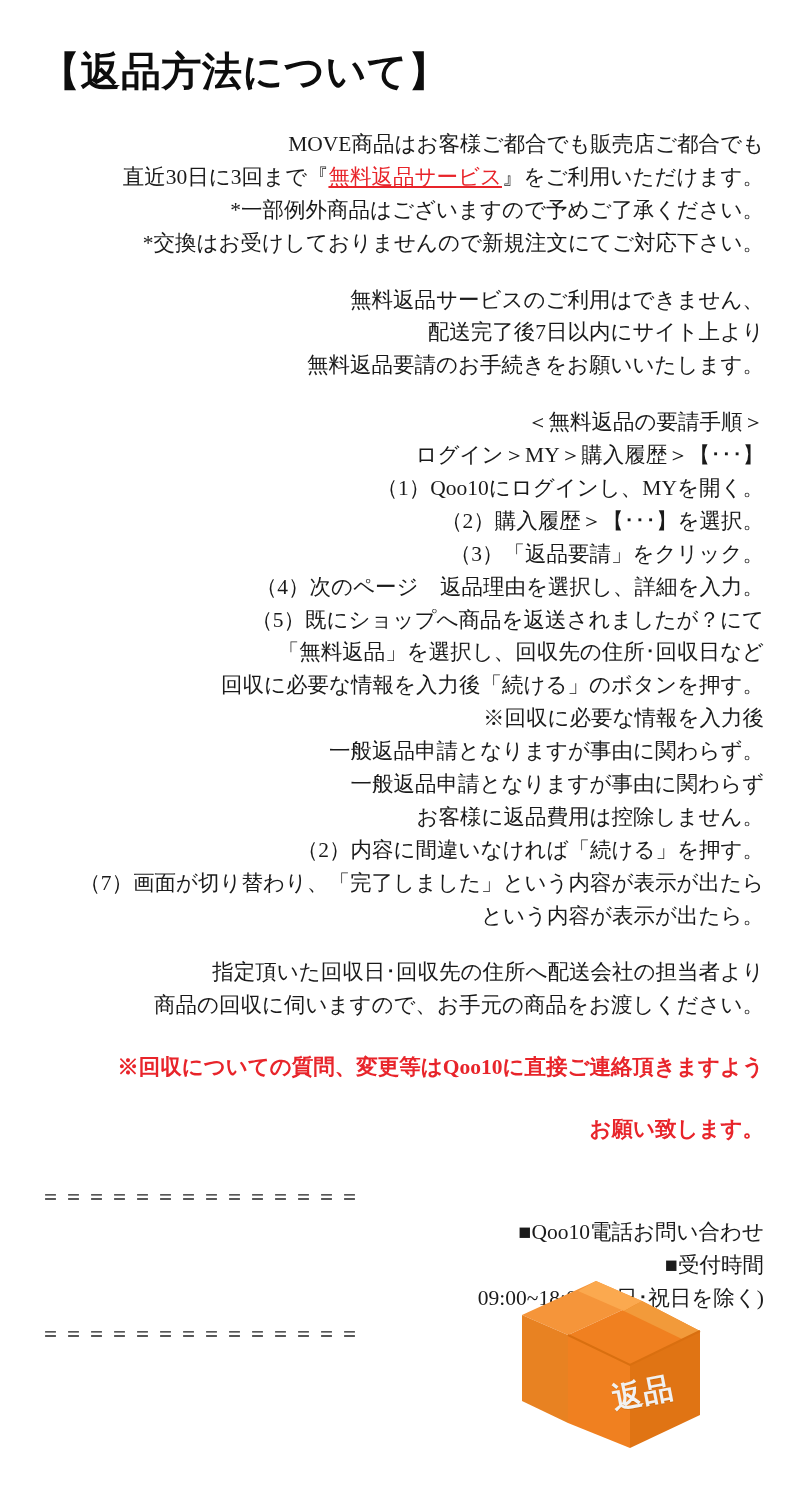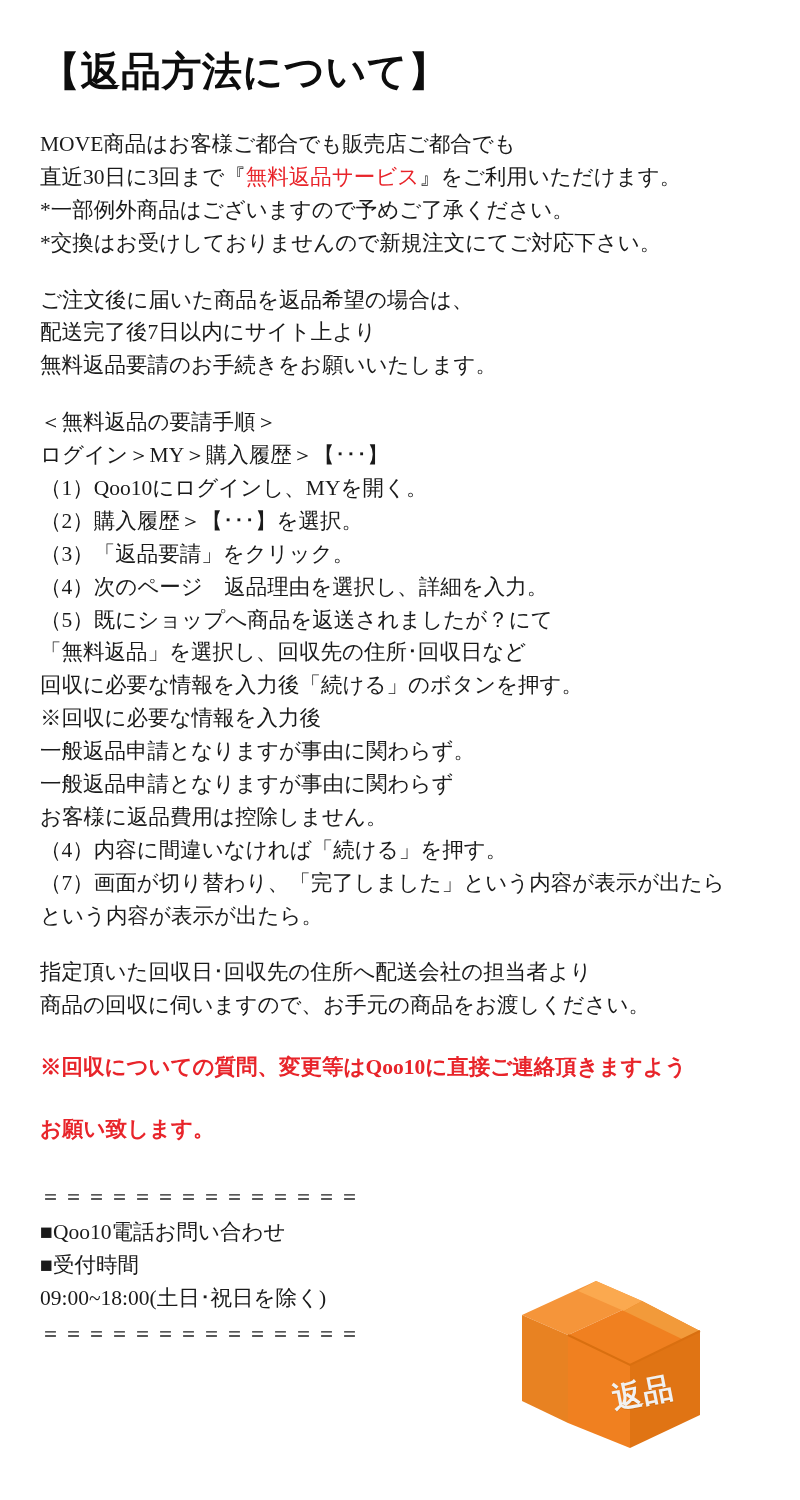--- a/index.html
+++ b/index.html
@@ -32,23 +32,25 @@
   }
   .para {
     font-size: 21.5px;
     line-height: 1.53;
     margin: 0 0 24px 0;
     color: #1a1a1a;
   }
   .line {
     display: block;
     white-space: pre;
+    text-align: right;
   }
   .red {
     color: #e8242a;
+    text-decoration: underline;
   }
   .red-block {
     color: #e8242a;
     font-weight: bold;
     margin-top: 29px;
   }
 
   .steps .line { }
 
   .contact-block {
@@ -98,40 +100,40 @@
   <h1 class="doc-title">【返品方法について】</h1>
 
   <div class="para">
     <span class="line">MOVE商品はお客様ご都合でも販売店ご都合でも</span>
     <span class="line"><span>直近30日に3回まで『</span><span class="red">無料返品サービス</span><span>』をご利用いただけます。</span></span>
     <span class="line">*一部例外商品はございますので予めご了承ください。</span>
     <span class="line">*交換はお受けしておりませんので新規注文にてご対応下さい。</span>
   </div>
 
   <div class="para">
-    <span class="line">ご注文後に届いた商品を返品希望の場合は、</span>
+    <span class="line">無料返品サービスのご利用はできません、</span>
     <span class="line">配送完了後7日以内にサイト上より</span>
     <span class="line">無料返品要請のお手続きをお願いいたします。</span>
   </div>
 
   <div class="para steps">
     <span class="line">＜無料返品の要請手順＞</span>
     <span class="line">ログイン＞MY＞購入履歴＞【･･･】</span>
     <span class="line">（1）Qoo10にログインし、MYを開く。</span>
     <span class="line">（2）購入履歴＞【･･･】を選択。</span>
     <span class="line">（3）「返品要請」をクリック。</span>
     <span class="line">（4）次のページ　返品理由を選択し、詳細を入力。</span>
     <span class="line">（5）既にショップへ商品を返送されましたが？にて</span>
     <span class="line">「無料返品」を選択し、回収先の住所･回収日など</span>
     <span class="line">回収に必要な情報を入力後「続ける」のボタンを押す。</span>
     <span class="line">※回収に必要な情報を入力後</span>
     <span class="line">一般返品申請となりますが事由に関わらず。</span>
     <span class="line">一般返品申請となりますが事由に関わらず</span>
     <span class="line">お客様に返品費用は控除しません。</span>
-    <span class="line">（4）内容に間違いなければ「続ける」を押す。</span>
+    <span class="line">（2）内容に間違いなければ「続ける」を押す。</span>
     <span class="line">（7）画面が切り替わり、「完了しました」という内容が表示が出たら</span>
     <span class="line">という内容が表示が出たら。</span>
   </div>
 
   <div class="para">
     <span class="line">指定頂いた回収日･回収先の住所へ配送会社の担当者より</span>
     <span class="line">商品の回収に伺いますので、お手元の商品をお渡しください。</span>
     <span class="line red-block">※回収についての質問、変更等はQoo10に直接ご連絡頂きますよう</span>
     <span class="line red-block">お願い致します。</span>
   </div>

